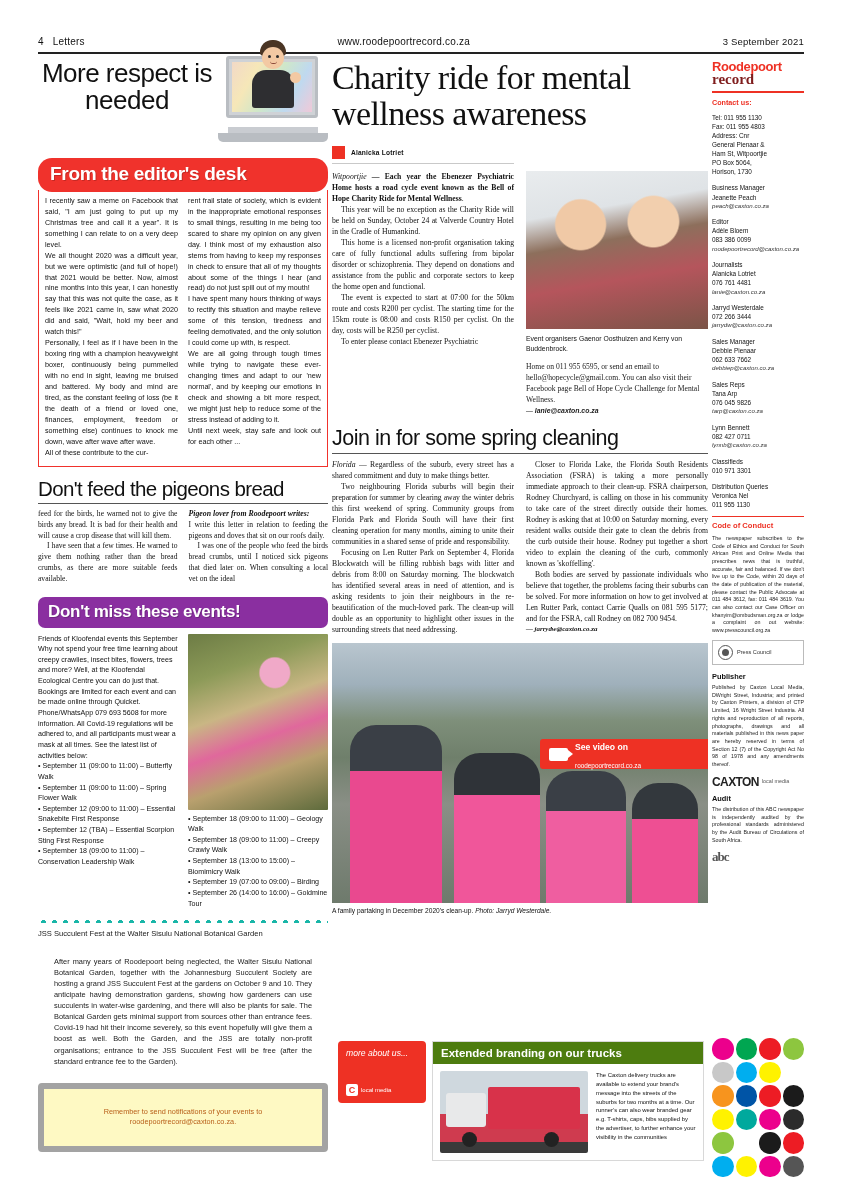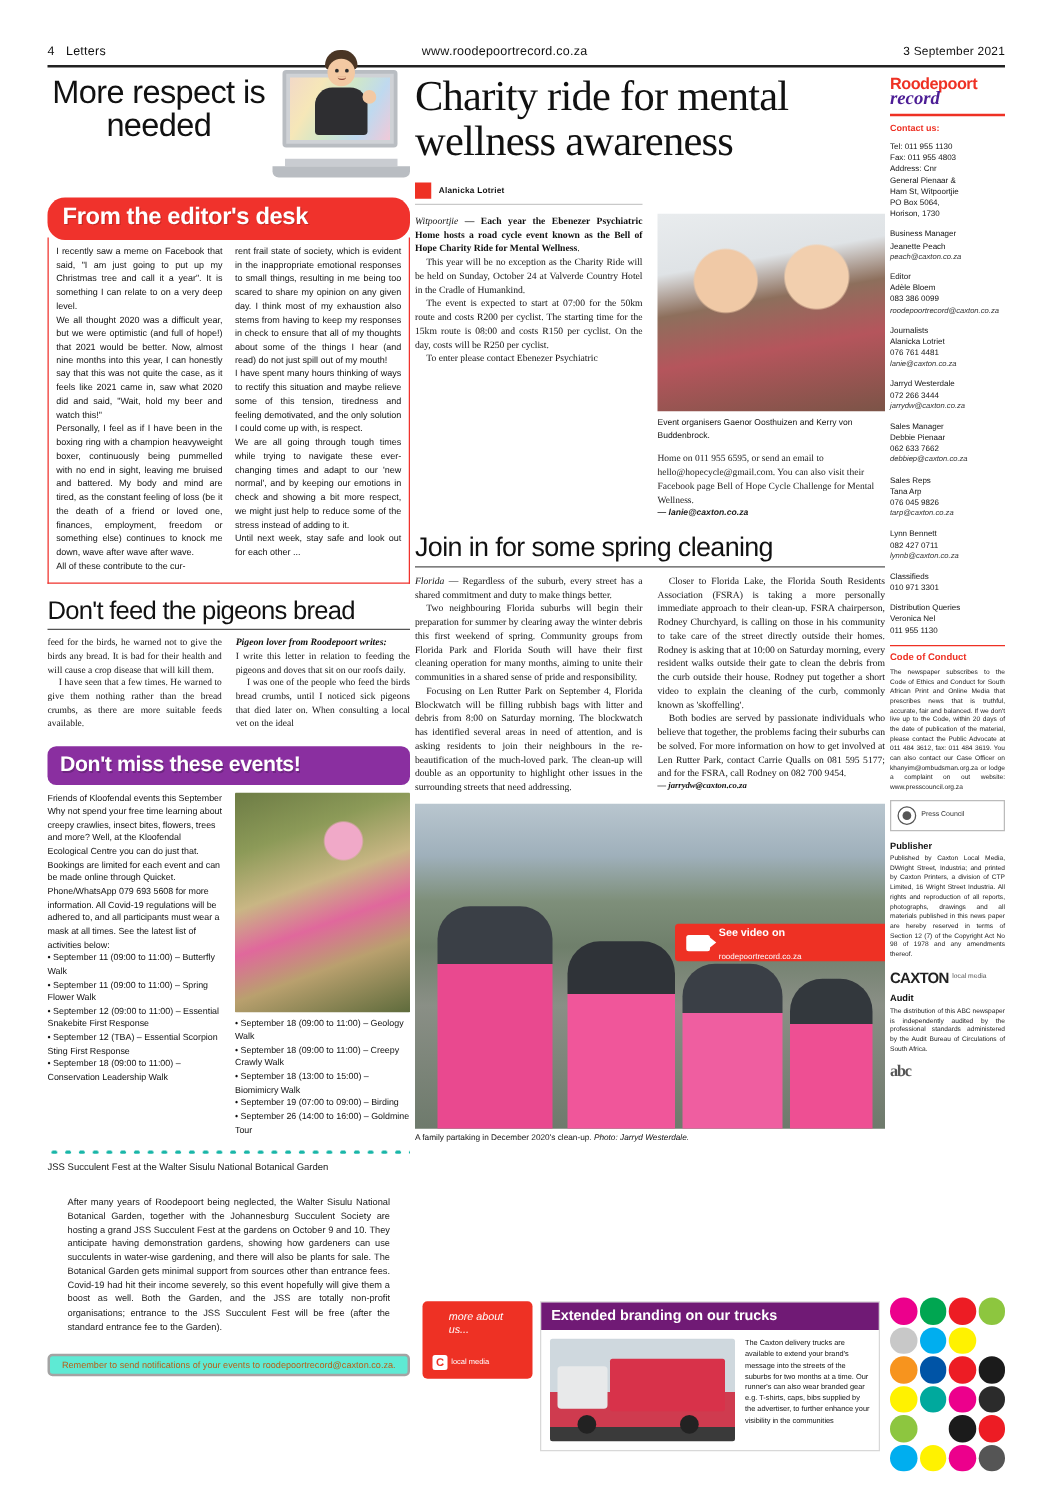--- a/index.html
+++ b/index.html
@@ -94,22 +94,22 @@
   .ev-photo {
     width:100%; height:176px; margin-bottom:4px; border-radius:1px;
     background:
       radial-gradient(circle at 62% 22%, #f0a9c8 0 9%, transparent 10%),
       linear-gradient(160deg,#6d7c45 0%,#8c9a58 22%,#c9b684 42%,#e0689c 58%,#b9a06e 74%,#5e6b3c 100%);
   }
   .dotline { height:8px; margin:6px 0 5px 0; background-image:radial-gradient(#19b6a8 2.4px, transparent 2.6px); background-size:11px 8px; background-position:0 3px; background-repeat:repeat-x; }
   .succ-title { font-size:7.6px; line-height:1.5; margin:0 0 1px 0; }
   .succ-body { font-size:7.4px; line-height:1.5; text-align:justify; margin:16px; }
   .remind {
-    margin-top:8px; border:2px solid #a3a3a3; background:#5eead4; border-radius:4px;
-    padding:2px 8px; text-align:center; font-size:7.3px; line-height:1.45; color:#b8601a;
+    margin-top:8px; border:6px solid #a3a3a3; background:#fef9c3; border-radius:4px;
+    padding:18px 8px; text-align:center; font-size:7.3px; line-height:1.45; color:#b8601a;
   }
 
   
   .mid-head {
     font-family:"Liberation Serif", serif; font-size:34px; line-height:1.06;
     letter-spacing:-.6px; color:#111; margin:0 0 14px 0; font-weight:400;
   }
   .byline-row { display:flex; align-items:center; gap:6px; width:182px; }
   .byline-sq { width:13px; height:13px; background:#ee3124; flex:none; }
   .byline-name { font-size:6.6px; font-weight:bold; letter-spacing:.2px; color:#111; }
@@ -157,43 +157,43 @@
   .pcv-t2 { font-size:6.4px; line-height:1.15; }
   .cap-clean { font-size:6.6px; margin-top:4px; color:#111; }
   .cap-clean i { font-style:italic; }
 
   
   .more-box {
     position:absolute; left:338px; top:1041px; width:88px; height:62px;
     background:#ee3124; color:#fff; border-radius:4px; padding:7px 8px;
     display:flex; flex-direction:column; justify-content:space-between;
   }
-  .more-box .mtxt { font-size:8.6px; font-style:italic; line-height:1.2;margin-left:13px; }
+  .more-box .mtxt { font-size:8.6px; font-style:italic; line-height:1.2; }
   .more-logo { display:flex; align-items:center; gap:3px; }
   .more-logo .sq { width:12px; height:12px; background:#fff; color:#ee3124; font-size:9px; font-weight:bold; display:flex; align-items:center; justify-content:center; border-radius:2px;}
   .more-logo .lt { font-size:6px; }
   .chev { position:absolute; left:432px; top:1048px; color:#c9c9c9; font-size:13px; letter-spacing:2px; }
 
   .brand-strip {
     position:absolute; left:432px; top:1041px; width:272px; height:120px;
     border:1px solid #d8d8d8; background:#fff;
   }
-  .brand-head { background:#701a75; color:#fff; font-size:11.5px; font-weight:bold; padding:5px 8px; }
+  .brand-head { background:#4d7c0f; color:#fff; font-size:11.5px; font-weight:bold; padding:5px 8px; }
   .brand-in { display:flex; gap:8px; padding:7px; }
   .truck-img { width:148px; height:82px; background:linear-gradient(180deg,#cfd8de 0 52%, #cf3b4f 52% 86%, #3a3a3a 86% 100%); position:relative; border-radius:2px;}
   .truck-cab { position:absolute; left:6px; top:22px; width:40px; height:34px; background:#e8e9ea; border-radius:3px;}
   .truck-body{ position:absolute; left:48px; top:16px; width:92px; height:42px; background:#d8324a; border-radius:2px;}
   .truck-w1 { position:absolute; left:22px; bottom:6px; width:15px; height:15px; background:#222; border-radius:50%;}
   .truck-w2 { position:absolute; left:104px; bottom:6px; width:15px; height:15px; background:#222; border-radius:50%;}
   .brand-txt { font-size:5.9px; line-height:1.5; color:#111; flex:1; }
 
   
   .rail { font-size:6.4px; line-height:1.42; color:#111; }
   .rail .logo-r { color:#ee3124; font-size:13px; font-weight:bold; letter-spacing:-.4px; line-height:1; }
-  .rail .logo-r2 { color:#4c1d95; font-size:15px; font-weight:bold; font-style:italic; font-family:"Liberation Serif",serif; line-height:1; margin-top:-1px; }
+  .rail .logo-r2 { color:#7f1d1d; font-size:15px; font-weight:bold; font-family:"Liberation Serif",serif; line-height:1; margin-top:-1px; }
   .rail-rule { height:1.6px; background:#ee3124; margin:4px 0 5px 0; }
   .rail .blk { margin-bottom:7px; }
   .rail .em { font-style:italic; font-size:6.1px; color:#333; word-break:break-all; }
   .rail .hd { font-size:7.2px; color:#111; margin-bottom:1px; }
   .coc-head { color:#ee3124; font-size:7.6px; font-weight:bold; margin:2px 0 3px 0; }
   .coc-rule { height:1px; background:#ee3124; margin:6px 0 4px 0; }
   .coc-body { font-size:5.3px; line-height:1.45; text-align:justify; color:#222; }
   .press-box { border:1px solid #bbb; padding:4px 5px; margin:5px 0 7px 0; display:flex; gap:4px; align-items:center;}
   .press-ico { width:15px; height:15px; border:1.4px solid #555; border-radius:50%; position:relative; flex:none;}
   .press-ico:after{content:"";position:absolute;left:3px;top:3px;width:7px;height:7px;background:#555;border-radius:50%;}
@@ -307,20 +307,21 @@
     </div>
     <div class="byline-rule"></div>
 
     <div class="mid-two">
       <div class="mid-col artbody">
         <p>
           <span class="lead-i">Witpoortjie</span>
           <span class="lead-b"> — </span><span class="lead-b">Each year the Ebenezer Psychiatric Home hosts a road cycle event known as the Bell of Hope Charity Ride for Mental Wellness</span>.
         </p>
         <p class="ind">This year will be no exception as the Charity Ride will be held on Sunday, October 24 at Valverde Country Hotel in the Cradle of Humankind.</p>
+        <p class="ind">This home is a licensed non-profit organisation taking care of fully functional adults suffering from bipolar disorder or schizophrenia. They depend on donations and assistance from the public and corporate sectors to keep the home open and functional.</p>
         <p class="ind">The event is expected to start at 07:00 for the 50km route and costs R200 per cyclist. The starting time for the 15km route is 08:00 and costs R150 per cyclist. On the day, costs will be R250 per cyclist.</p>
         <p class="ind">To enter please contact Ebenezer Psychiatric</p>
       </div>
       <div class="mid-col">
         <div class="photo-kerry"></div>
         <p class="caption">Event organisers Gaenor Oosthuizen and Kerry von Buddenbrock.</p>
         <div class="contactbox">
           <span>Home on 011 955 6595, or send an email to hello@hopecycle@gmail.com. You can also visit their Facebook page Bell of Hope Cycle Challenge for Mental Wellness.</span>
         </div>
         <div class="signoff">— lanie@caxton.co.za</div>

